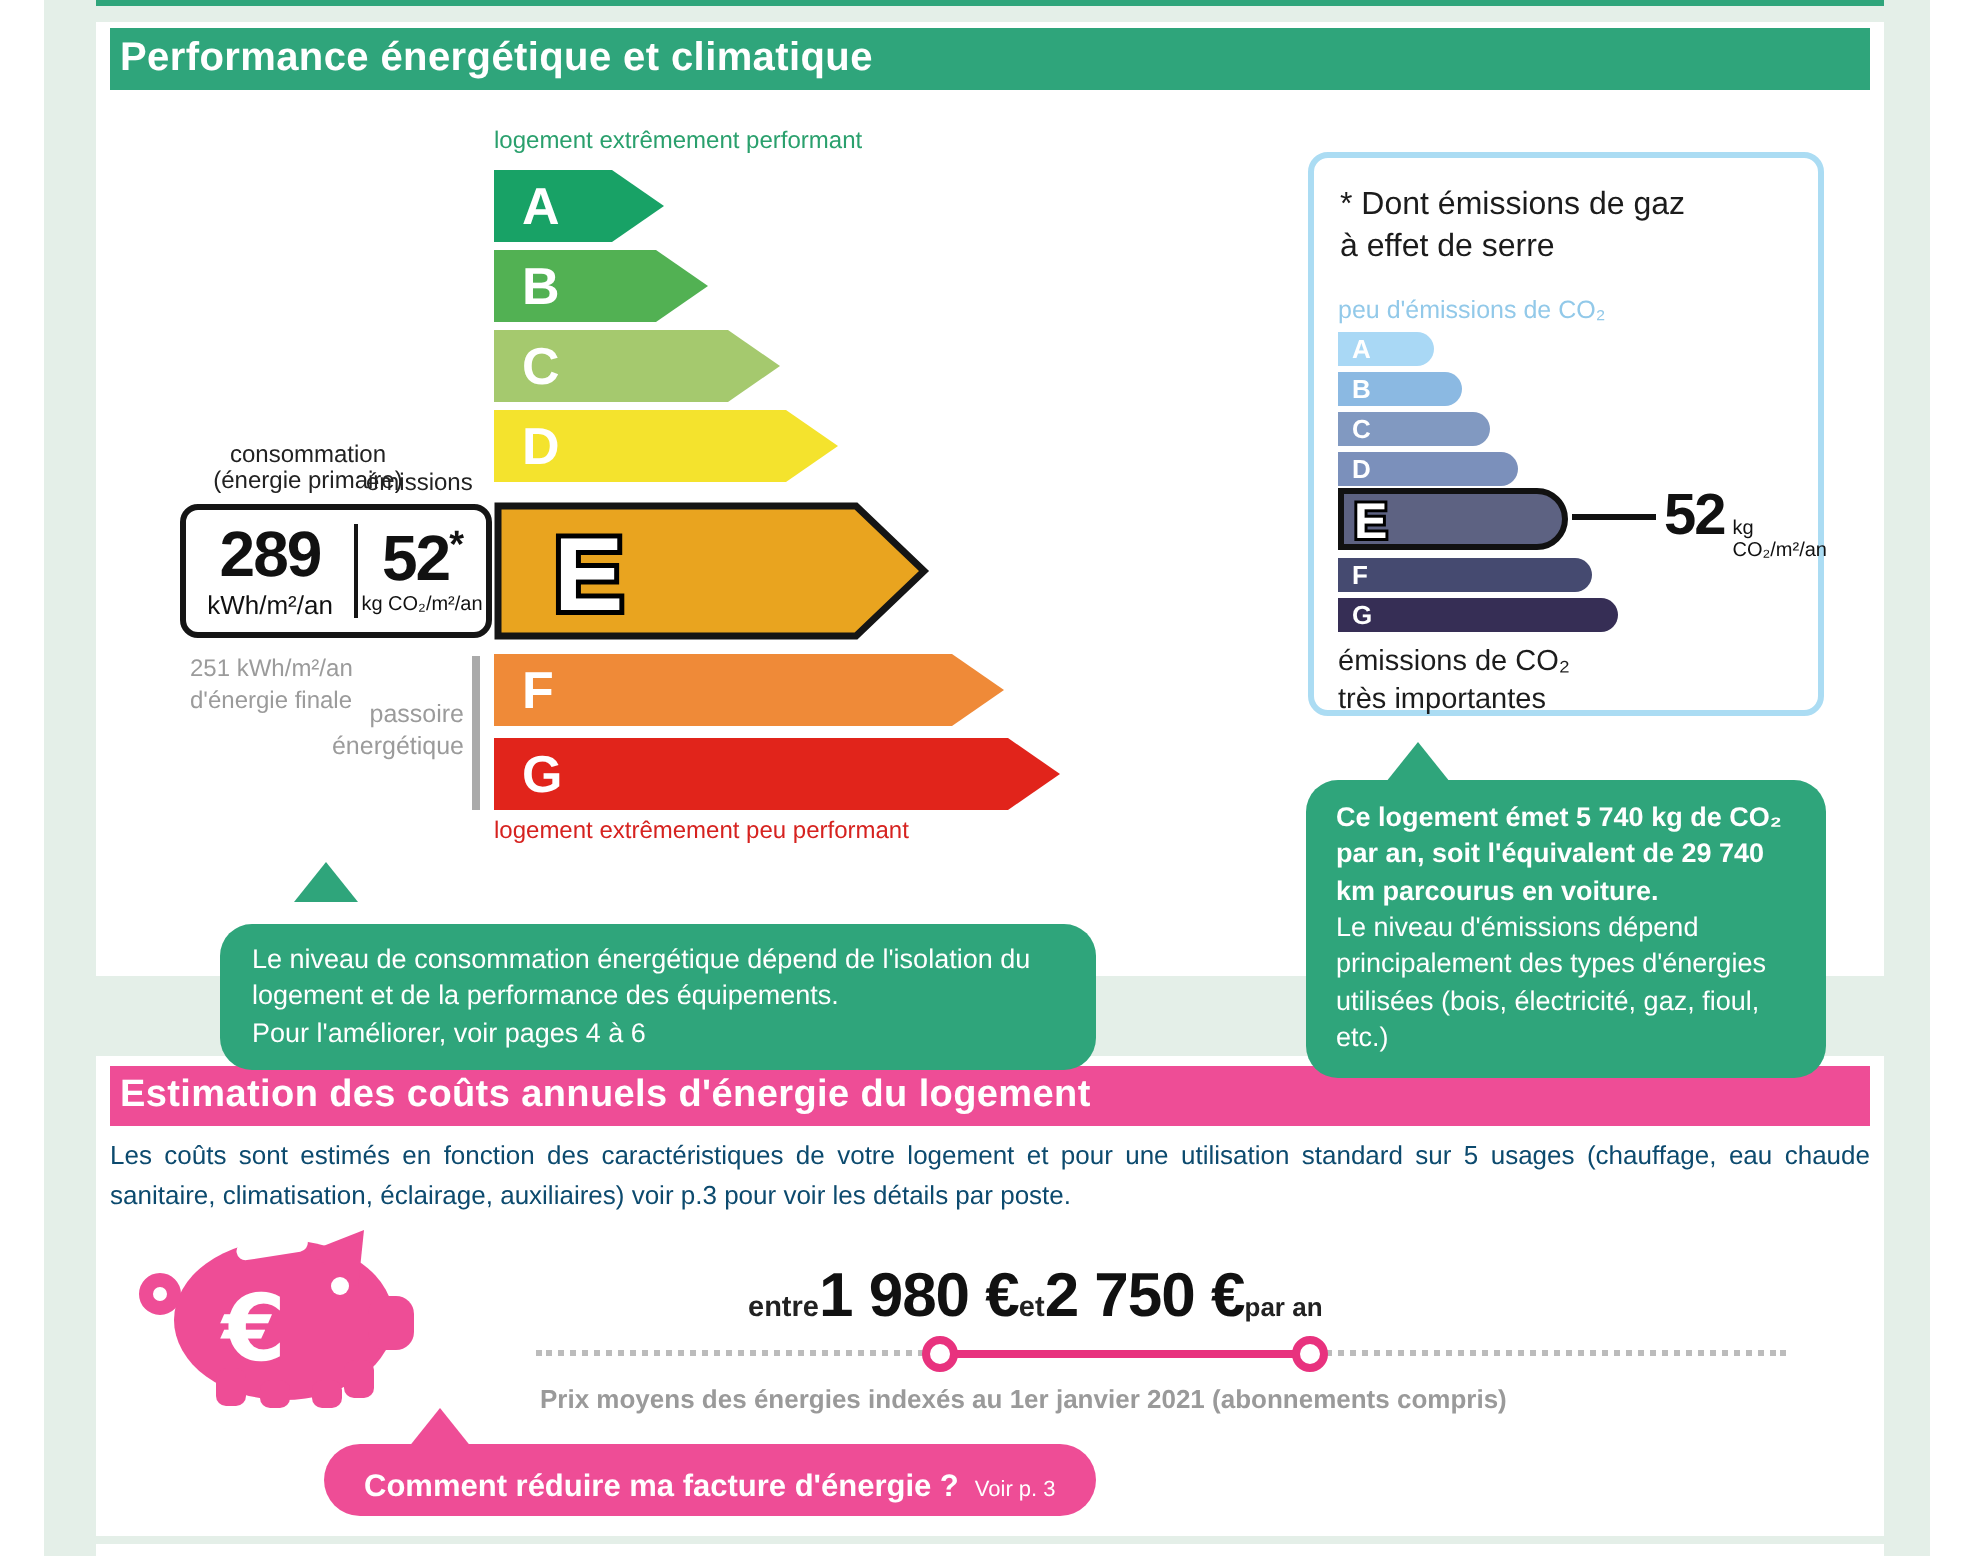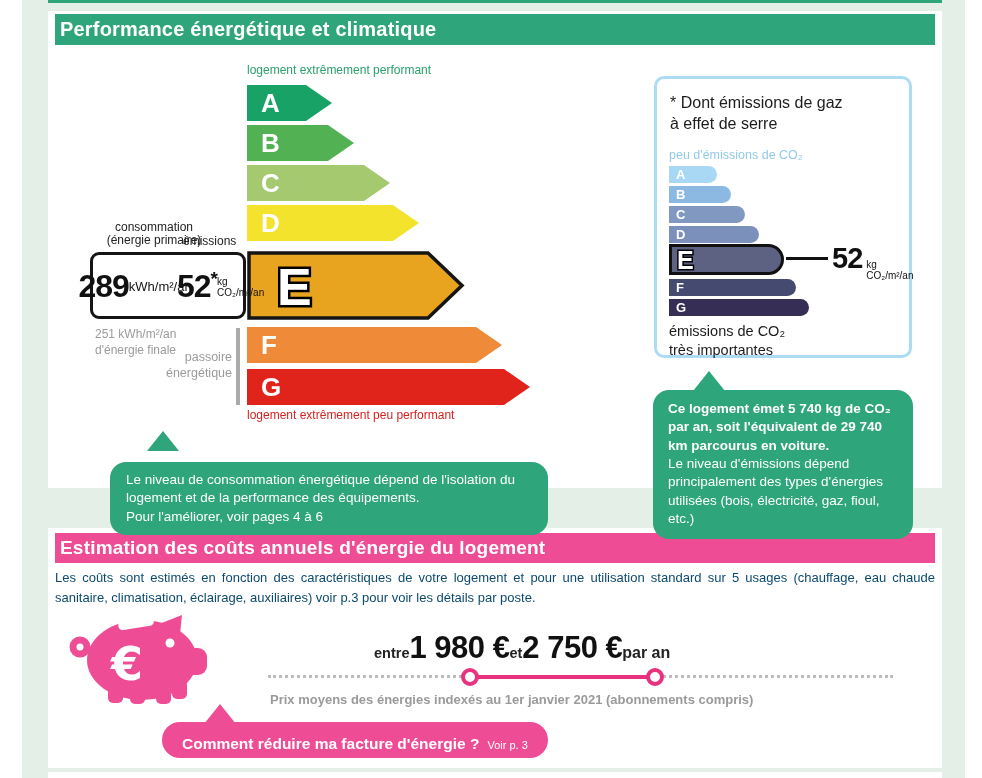--- a/index.html
+++ b/index.html
@@ -21,21 +21,21 @@
   .lbl-top { left:247px; top:63px; }
   .lbl-bottom { left:247px; top:408px; }
 
   .earrow { display:flex; align-items:center; padding-left:14px; color:#fff; font-weight:bold; font-size:26px;
             clip-path: polygon(0 0, calc(100% - 26px) 0, 100% 50%, calc(100% - 26px) 100%, 0 100%); height:36px; }
 
   .conso-lbl { left:84px; top:221px; width:140px; text-align:center; font-size:12px; color:#222; line-height:1.1; }
   .emis-lbl { left:183px; top:234px; font-size:12px; color:#222; }
 
   .indicator { left:90px; top:252px; width:156px; height:67px; background:#fff; border:3px solid #151515; border-radius:9px; display:flex; align-items:stretch; z-index:2; }
-  .ind-cell { display:flex; flex-direction:row; align-items:center; justify-content:center;border-radius:12px; }
+  .ind-cell { display:flex; flex-direction:column; align-items:center; justify-content:center;border-radius:12px; }
   .ind-left { width:84px; }
   .ind-right { flex:1; }
   .ind-div { width:2px; background:#151515; margin:7px 0; }
   .big-num { font-size:32px; font-weight:bold; line-height:1; color:#111; letter-spacing:-1px; }
   .big-num sup { font-size:19px; }
   .unit1 { font-size:13px; color:#111; margin-top:2px; }
   .unit2 { font-size:10px; color:#111; margin-top:2px; }
 
   .final-energy { left:95px; top:327px; font-size:12px; color:#9b9b9b; line-height:1.3; }
   .passoire { left:118px; top:349px; width:114px; text-align:right; font-size:12.5px; color:#9b9b9b; line-height:1.3; }
@@ -207,21 +207,21 @@
     <rect x="52" y="7" width="36" height="9" rx="4.5" fill="#ffffff" transform="rotate(-9 70 11)"></rect>
     <circle cx="104" cy="31" r="4.5" fill="#ffffff"></circle>
     <text x="45" y="68" font-family="DejaVu Sans, sans-serif" font-size="46" font-weight="bold" fill="#ffffff">€</text>
   </svg>
 
   <div class="abs cost-row">
     <span class="cost-word">entre</span>
     <span class="cost-big">1 980 €</span>
     <span class="cost-word">et</span>
     <span class="cost-big">2 750 €</span>
-    <span class="cost-word" style="font-size:16px;">par an</span>
+    <span class="cost-word" style="font-size:13px;">par an</span>
   </div>
 
   <div class="abs dotline"></div>
   <div class="abs pinkseg" style="background: rgb(232, 50, 126);"></div>
   <div class="abs ring ring1" style="border-color: rgb(232, 50, 126);"></div>
   <div class="abs ring ring2" style="border-color: rgb(232, 50, 126);"></div>
 
   <div class="abs caption">Prix moyens des énergies indexés au 1er janvier 2021 (abonnements compris)</div>
 
   <div class="abs tri tri3" style="border-bottom: 20px solid rgb(238, 77, 150);"></div>

